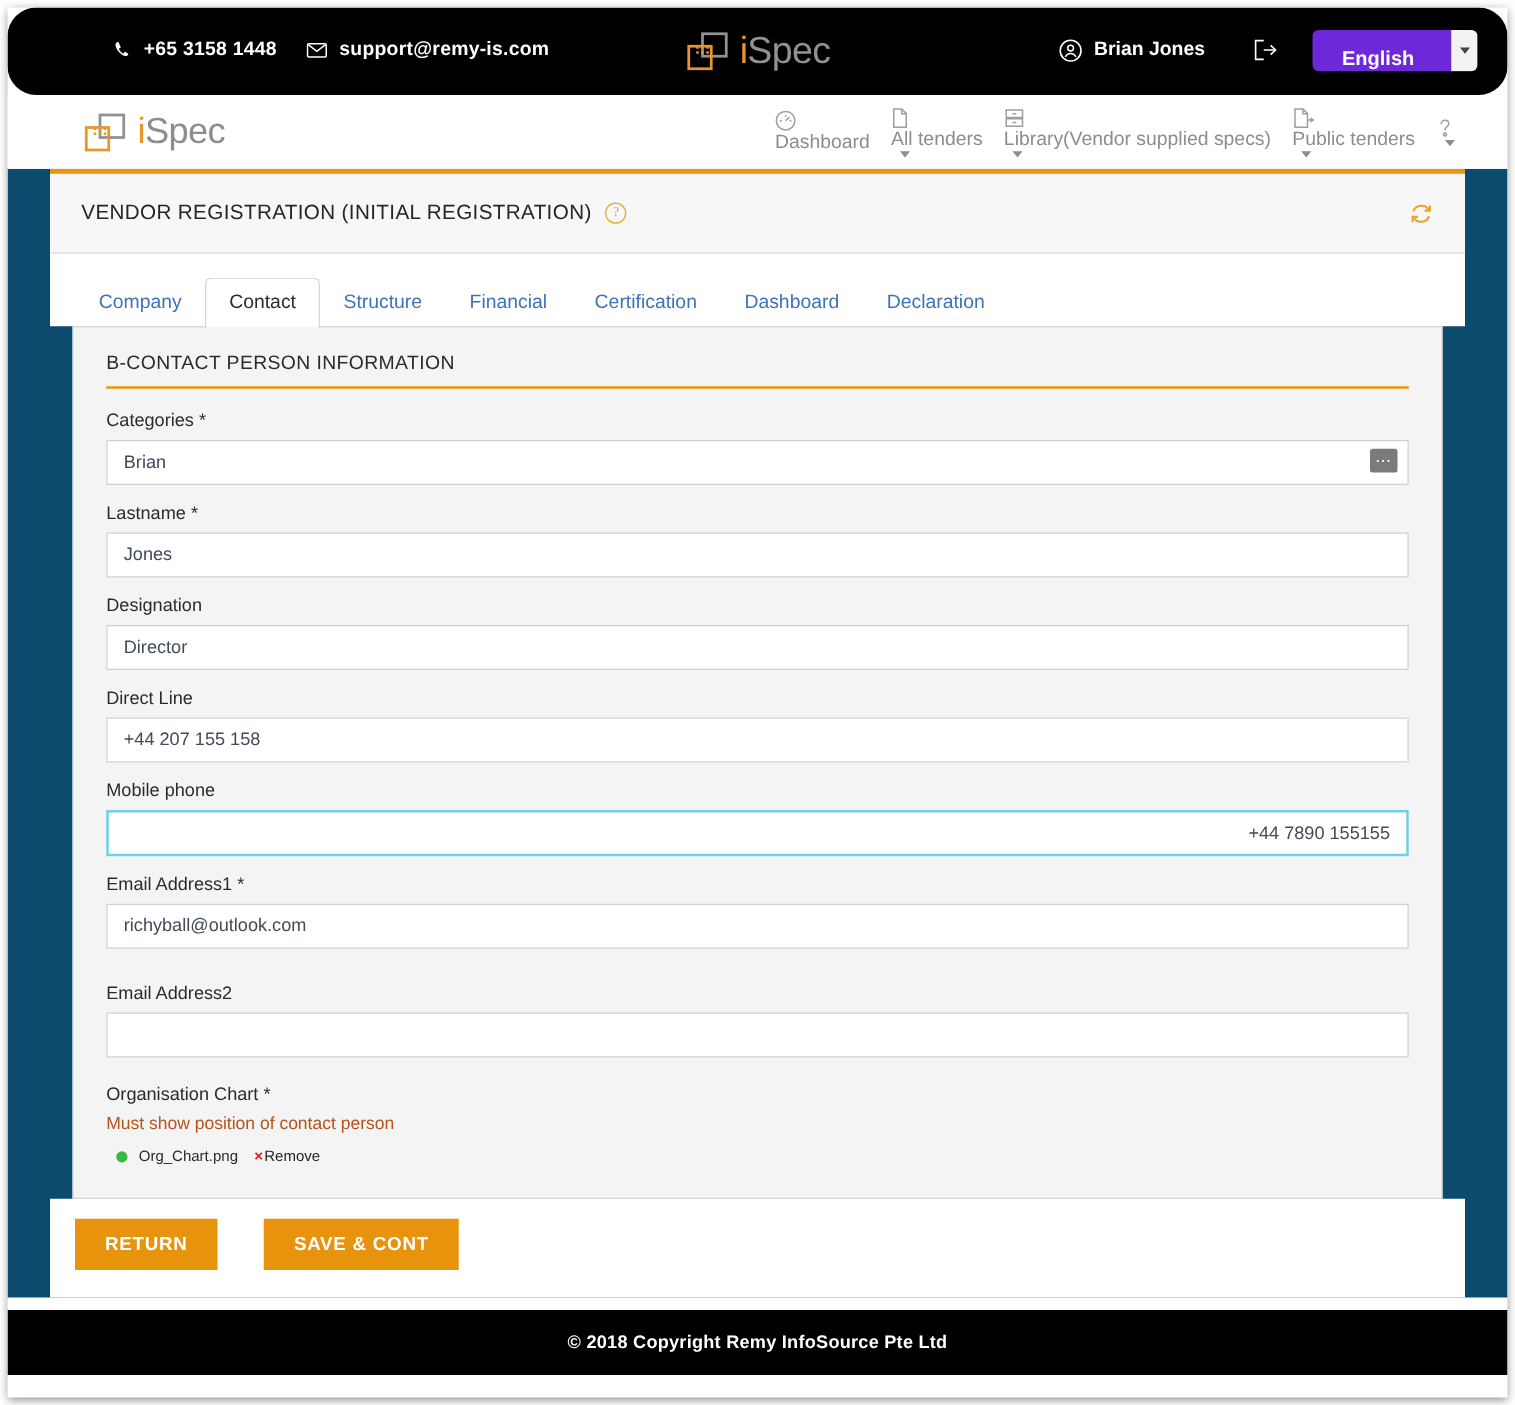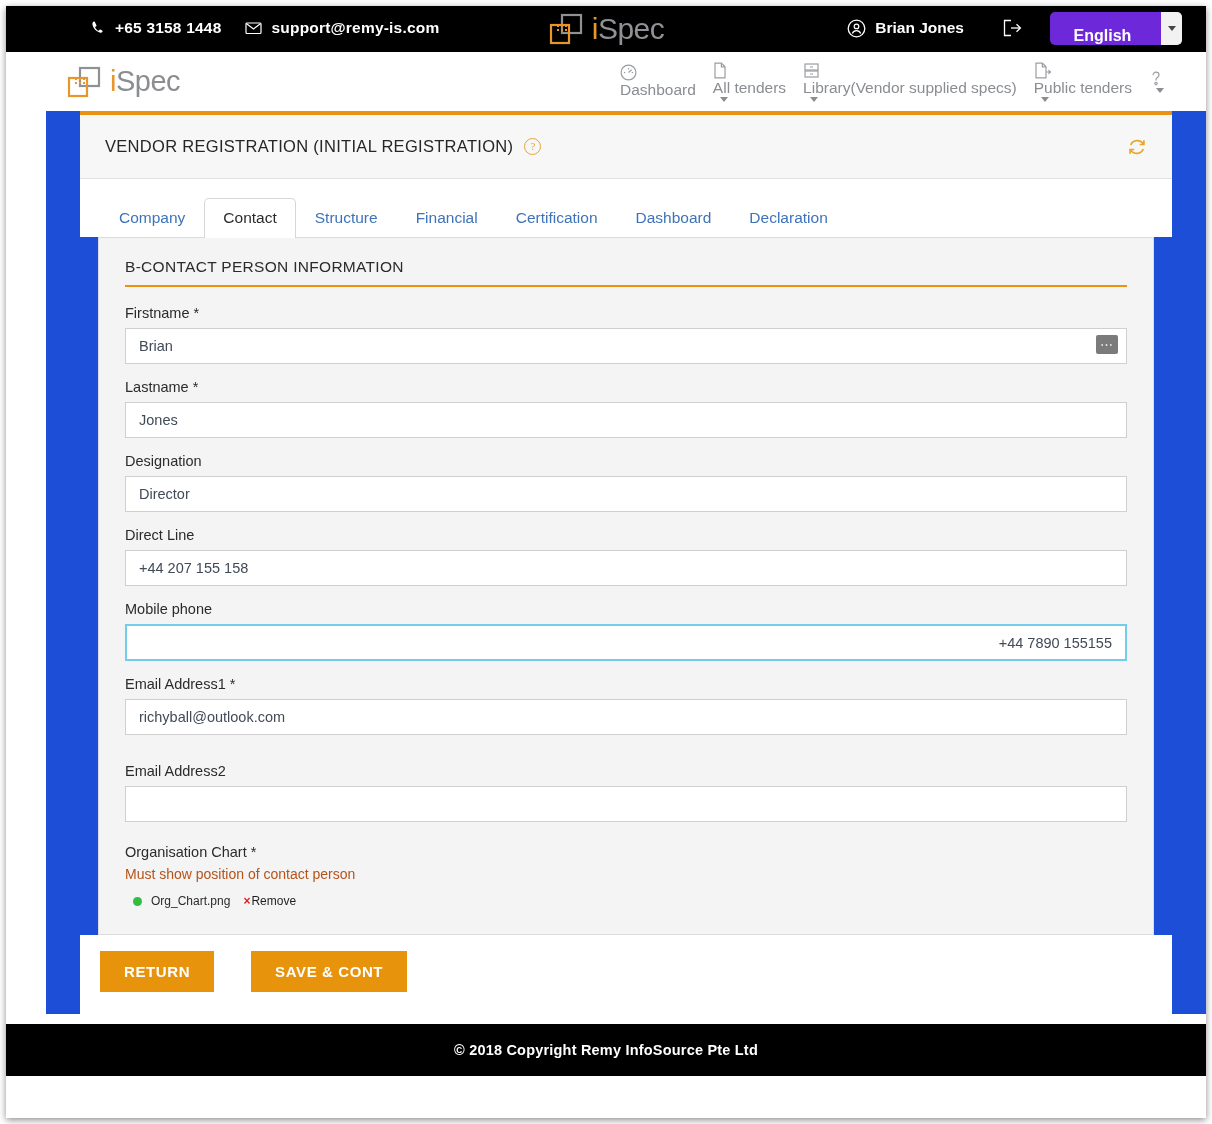--- a/index.html
+++ b/index.html
@@ -21,28 +21,29 @@
     position: absolute;
     left: 6px; top: 6px;
     width: 1200px; height: 1112px;
     background: #ffffff;
     box-shadow: 0 2px 7px rgba(0,0,0,0.45);
     overflow: hidden;
   }
 
   
   .topbar {
-    height: 46px;
+    height: 70px;
     background: #000000;
     display: flex;
     align-items: center;
     color: #ffffff;
     font-size: 15px;
     padding: 0 24px 2px 84px;
     position: relative;
+    border-radius: 23px;
   }
   .topbar .contact-group { display: flex; align-items: center; }
   .topbar .phone-num, .topbar .email-addr {
     font-weight: bold; letter-spacing: 0.2px; font-size: 15.5px;
   }
   .ico { display: inline-flex; align-items: center; justify-content: center; }
   .phone-icon { margin-right: 9px; }
   .mail-icon  { margin-left: 24px; margin-right: 9px; }
 
   .topbar .logo-center {
@@ -119,21 +120,21 @@
   .nav-item .nav-ico { margin-right: 7px; display: flex; align-items: center; }
   .caret {
     width: 0; height: 0;
     border-left: 4.5px solid transparent;
     border-right: 4.5px solid transparent;
     border-top: 5.5px solid #8a8d91;
     margin-left: 7px;
   }
 
   
-  .content-area { padding: 0 34px; background: #1d4ed8; margin-left: 40px; }
+  .content-area { padding: 0 34px; background: #0c4a6e; }
   .page-header {
     background: #f7f7f7;
     border-top: 4px solid #eb9311;
     border-bottom: 1px solid #e2e2e2;
     height: 68px;
     display: flex; align-items: center;
     padding: 0 24px 0 25px;
   }
   .page-title {
     font-size: 16.5px;
@@ -468,21 +469,21 @@
         <div class="tab"><span>Certification</span></div>
         <div class="tab"><span>Dashboard</span></div>
         <div class="tab"><span>Declaration</span></div>
       </div>
     </div>
 
     <div class="form-panel">
       <div class="section-title">B-CONTACT PERSON INFORMATION</div>
 
       <div class="field">
-        <label class="field-label">Firstname *</label>
+        <label class="field-label">Categories *</label>
         <input class="field-input" type="text" value="Brian" style="">
         <span class="autofill-badge">⋯</span>
       </div>
 
       <div class="field">
         <label class="field-label">Lastname *</label>
         <input class="field-input" type="text" value="Jones" style="">
       </div>
 
       <div class="field">

